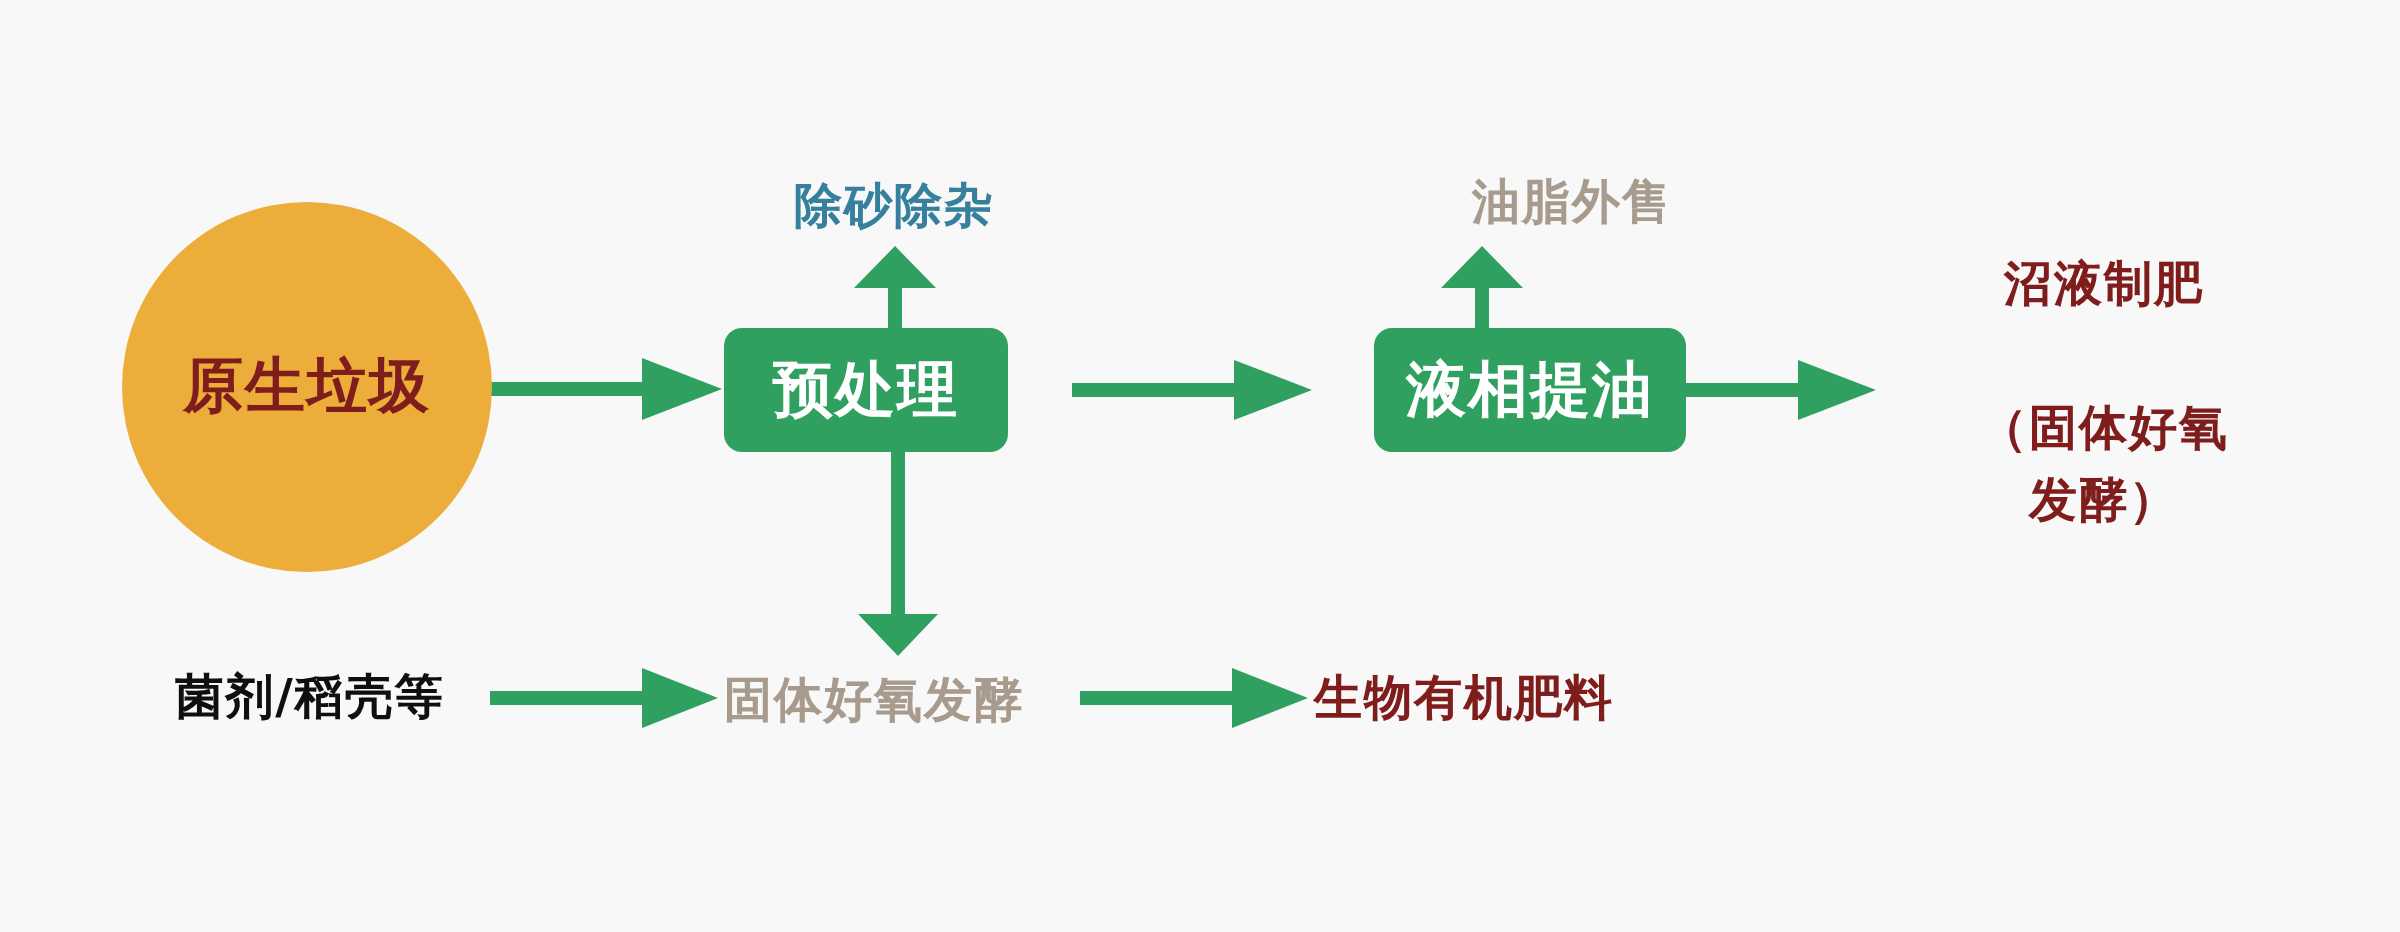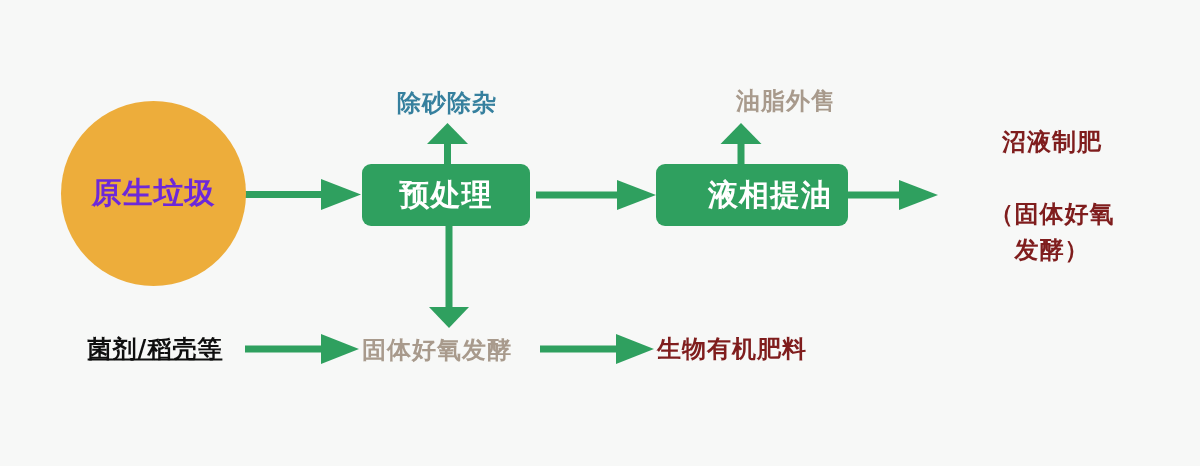--- a/index.html
+++ b/index.html
@@ -25,54 +25,54 @@
     position: absolute;
     left: 61px;
     top: 101px;
     width: 185px;
     height: 185px;
     border-radius: 50%;
     background: #EDAD3B;
     display: flex;
     align-items: center;
     justify-content: center;
-    color: #6d28d9;
+    color: #7f1d1d;
     font-size: 30px;
     font-weight: 700;
     letter-spacing: 1px;
   }
   .node-box {
     position: absolute;
     top: 164px;
     height: 62px;
     border-radius: 9px;
     background: #2FA05F;
     display: flex;
     align-items: center;
     justify-content: center;
     color: #FFFFFF;
     font-size: 30px;
     font-weight: 700;
     letter-spacing: 1px;
   }
-  .box-pretreatment { left: 362px; width: 168px; }
-  .box-oil-extraction { left: 656px; width: 156px; padding-left: 36px; }
+  .box-pretreatment { left: 362px; width: 142px; }
+  .box-oil-extraction { left: 687px; width: 156px; }
   .label {
     position: absolute;
     font-size: 24px;
     font-weight: 700;
     white-space: nowrap;
     letter-spacing: 1px;
   }
   .label.centered { transform: translate(-50%, -50%); text-align: center; }
   .label.v-centered { transform: translateY(-50%); }
   .label-blue { color: #36809E; }
   .label-taupe { color: #A89A8C; }
   .label-green { color: #7f1d1d; }
-  .label-black { color: #0F0F0F; text-decoration: underline; }
+  .label-black { color: #0F0F0F; }
   .two-line { line-height: 36px; white-space: pre-line; }
 </style>
 </head>
 <body>
 
 <div class="canvas">
 
   <svg class="arrows-layer" viewBox="0 0 1200 466" xmlns="http://www.w3.org/2000/svg">
     <g fill="#2FA05F">
 

